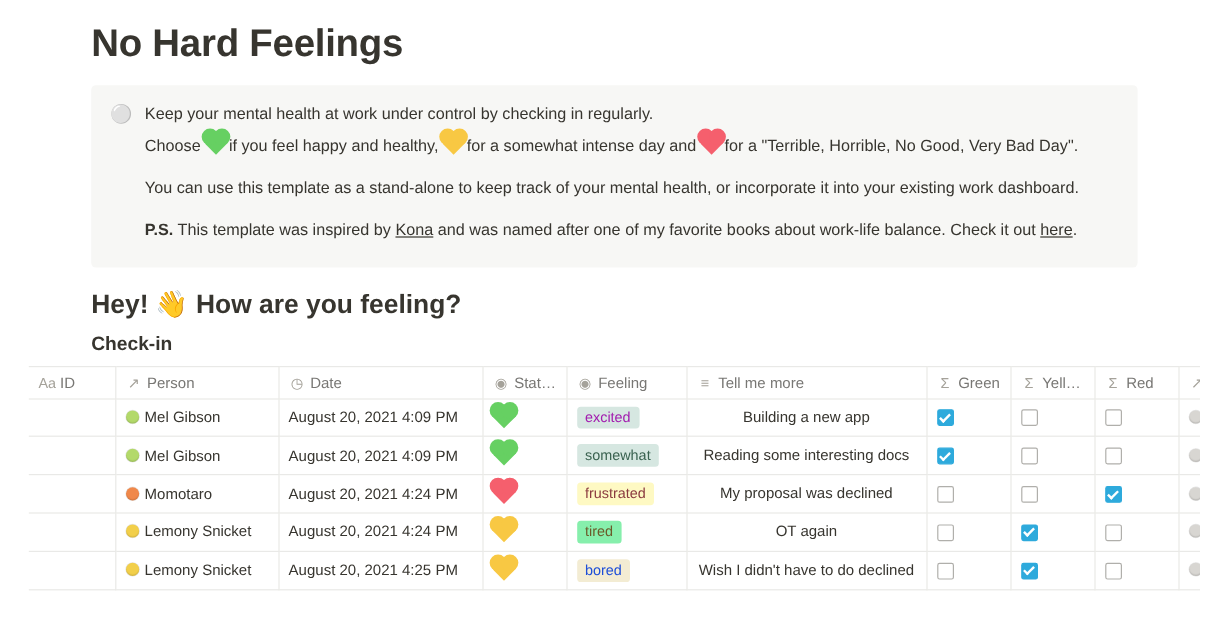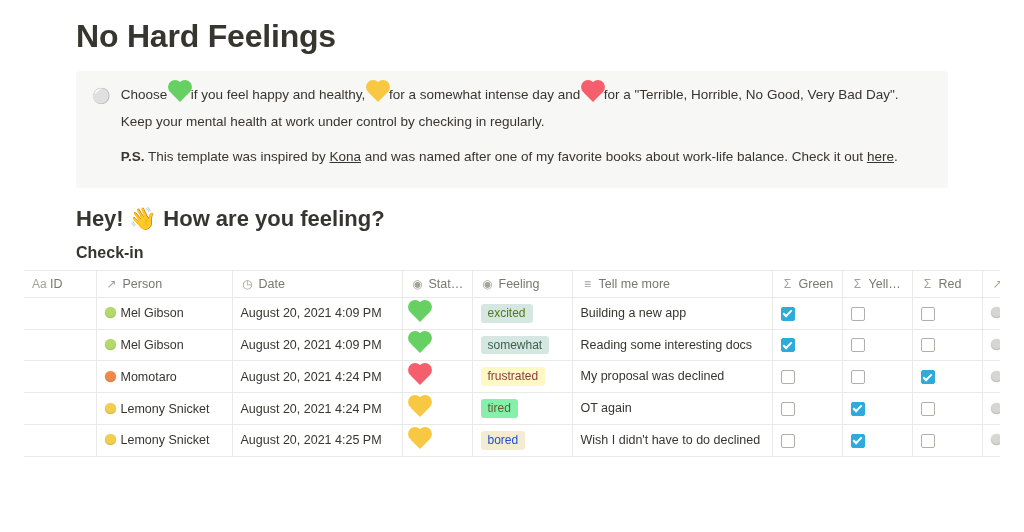--- a/index.html
+++ b/index.html
@@ -68,21 +68,21 @@
     background: #fff;
   }
   .col-icon {
     display: inline-block;
     width: 14px;
     font-size: 12px;
     color: #a5a29a;
     margin-right: 4px;
     text-align: center;
   }
-  td.wrap { white-space: normal; line-height: 1.35; }
+  td.wrap { white-space: normal; line-height: 1.35; text-align: center; }
   .dot {
     display: inline-block;
     width: 11px; height: 11px;
     border-radius: 50%;
     margin-right: 5px;
     vertical-align: -1px;
     box-shadow: inset 0 -1px 1px rgba(0,0,0,0.12), 0 0 0 0.5px rgba(0,0,0,0.1);
   }
   .tag {
     display: inline-block;
@@ -135,30 +135,31 @@
   td.center .checkbox { margin-left: 0; }
 </style>
 </head>
 <body>
 
 <h1 class="page-title">No Hard Feelings</h1>
 
 <div class="callout">
   <div class="bullet">⚪</div>
   <div>
+    <p><span>Keep your mental health at work under control by checking in regularly.</span></p>
     <p>
       <span>Choose </span>
       <span class="heart" style="background:#66d062"></span>
       <span>if you feel happy and healthy, </span>
       <span class="heart" style="background:#f8c843"></span>
       <span>for a somewhat intense day and </span>
       <span class="heart" style="background:#f55f6d"></span>
       <span>for a "Terrible, Horrible, No Good, Very Bad Day".</span>
     </p>
-    <p><span>Keep your mental health at work under control by checking in regularly.</span></p>
+    <p class="gap"><span>You can use this template as a stand-alone to keep track of your mental health, or incorporate it into your existing work dashboard.</span></p>
     <p class="gap">
       <strong>P.S.</strong><span> This template was inspired by </span><span class="link">Kona</span><span> and was named after one of my favorite books about work-life balance. Check it out </span><span class="link">here</span><span>.</span>
     </p>
   </div>
 </div>
 
 <h2 class="section-heading">
   <span>Hey! </span><span>👋</span><span> How are you feeling?</span>
 </h2>
 <div class="table-title">Check-in</div>
@@ -189,21 +190,21 @@
       <th><span class="col-icon">Σ</span><span>Red</span></th>
       <th><span class="col-icon">↗</span></th>
     </tr>
   </thead>
   <tbody id="tbody">
       <tr>
         <td></td>
         <td><span class="dot" style="background:#b3d96a"></span><span>Mel Gibson</span></td>
         <td>August 20, 2021 4:09 PM</td>
         <td><span class="heart" style="background:#66d062"></span></td>
-        <td><span class="tag" style="background:#d6e7e1;color:#4d7c0f">excited</span></td>
+        <td><span class="tag" style="background:#d6e7e1;color:#a21caf">excited</span></td>
         <td class="wrap">Building a new app</td>
         <td class="center"><span class="checkbox checked"></span></td>
         <td class="center"><span class="checkbox"></span></td>
         <td class="center"><span class="checkbox"></span></td>
         <td><span class="dot" style="background:#d8d6d2"></span></td>
       </tr>
       <tr>
         <td></td>
         <td><span class="dot" style="background:#b3d96a"></span><span>Mel Gibson</span></td>
         <td>August 20, 2021 4:09 PM</td>

